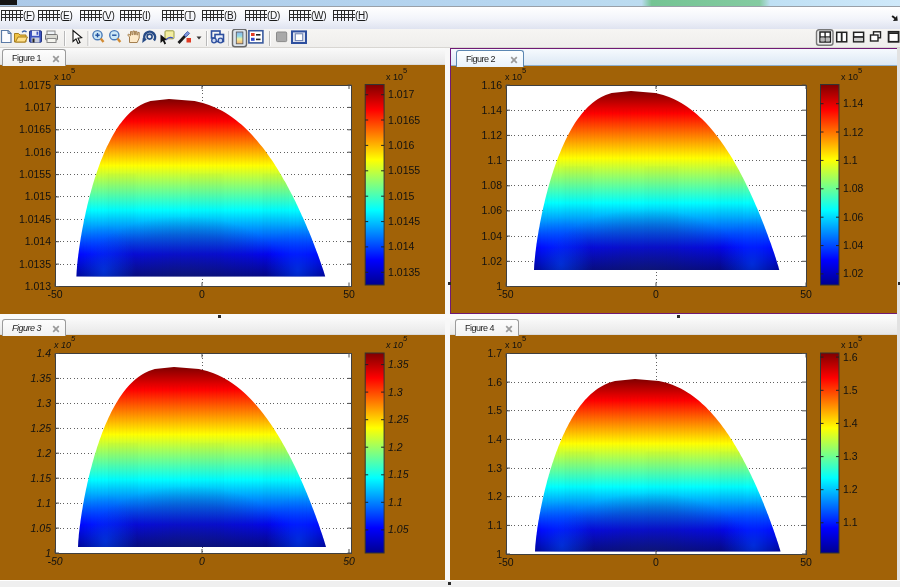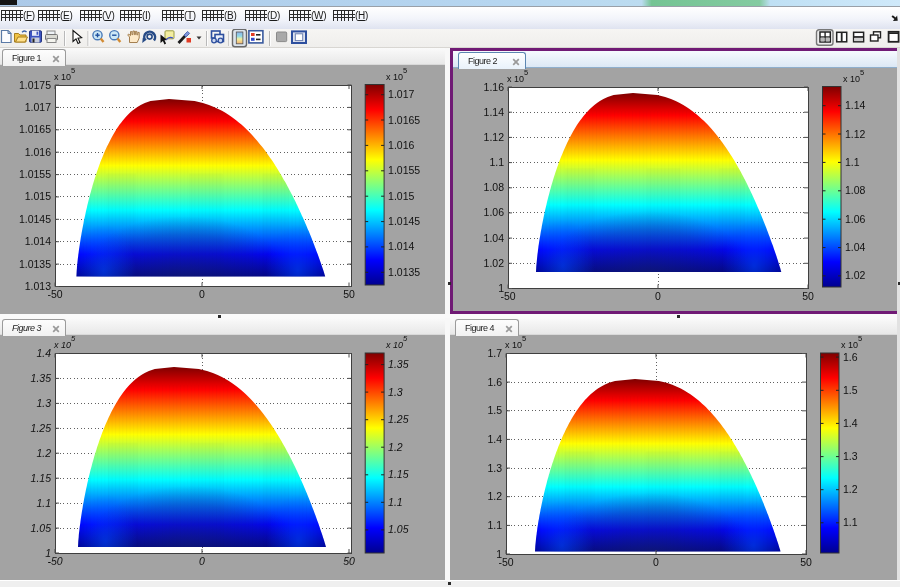--- a/index.html
+++ b/index.html
@@ -12,22 +12,22 @@
  background:linear-gradient(to bottom,#ffffff 0%,#f2f4fa 55%,#dfe3f0 100%);}
 .mi{position:absolute;top:-2px;height:13px;white-space:nowrap;}
 .cjk{display:inline-block;width:10.5px;height:10.5px;margin-right:0.5px;vertical-align:-1.5px;
  background-image:repeating-linear-gradient(to bottom,#2b2b2b 0 1px,transparent 1px 3.6px),
  repeating-linear-gradient(to right,#2b2b2b 0 1px,transparent 1px 3.8px);}
 .mk{font-size:10px;color:#1a1a1a;letter-spacing:-0.3px;}
 .mk u{text-decoration-thickness:1px;text-underline-offset:1px;}
 #toolbar{position:absolute;left:0;top:29px;width:900px;height:19px;
  background:linear-gradient(to bottom,#f6f5f3,#efeeec);border-bottom:1px solid #d8d6d2;}
 #content{position:absolute;left:0;top:48px;width:900px;height:539px;background:#f8f8f8;}
-.panel{position:absolute;background:#a3a3a3;overflow:hidden;}
-.panel.active{border:3px solid #701a75;text-align:right;}
+.panel{position:absolute;background:#a16207;overflow:hidden;}
+.panel.active{border:1px solid #701a75;text-align:right;}
 .tabbar{position:absolute;left:0;top:0;right:0;height:17px;
  background:linear-gradient(to bottom,#fafafa,#e8e8e8);
  border-bottom:1px solid #d9d9d9;}
 .abar{background:linear-gradient(to bottom,#f6fafe,#dce8f5);border-bottom:1px solid #8fafcd;}
 .tab{position:absolute;top:0.5px;width:64px;height:17px;
  background:linear-gradient(to bottom,#fdfdfd,#f1f1f1);
  border:1px solid #9b9b9b;border-bottom:none;border-radius:3px 3px 0 0;}
 .atab{border-color:#5c87b2;background:linear-gradient(to bottom,#feffff,#e9f2fb);width:68px;}
 .tlab{position:absolute;left:9px;top:3.5px;font-size:9px;letter-spacing:-0.5px;color:#222;}
 .tx{position:absolute;right:5px;top:5px;}

